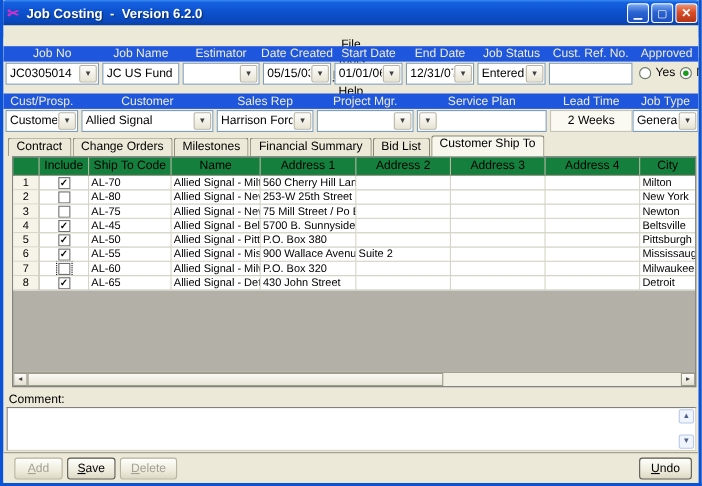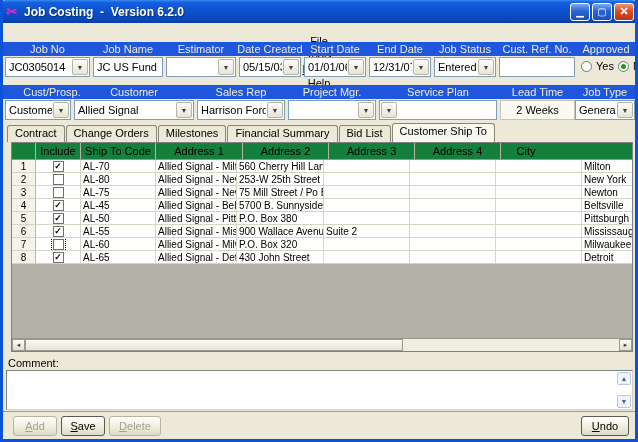--- a/index.html
+++ b/index.html
@@ -165,21 +165,21 @@
     <span class="val"></span>
   </div>
   <div class="radio-group" style="left:578px;top:60px">
     <span class="radio"></span>
     <span>Yes</span>
     <span class="radio sel"></span>
     <span>No</span>
   </div>
 
   <div class="band" style="top:85px">
-    <span class="band-label" style="left:16px;width:66px">Cust/Prosp.</span>
+    <span class="band-label" style="left:2px;width:66px">Cust/Prosp.</span>
     <span class="band-label" style="left:71px;width:120px">Customer</span>
     <span class="band-label" style="left:194px;width:88px">Sales Rep</span>
     <span class="band-label" style="left:285px;width:88px">Project Mgr.</span>
     <span class="band-label" style="left:376px;width:118px">Service Plan</span>
     <span class="band-label" style="left:497px;width:75px">Lead Time</span>
     <span class="band-label" style="left:572px;width:60px">Job Type</span>
   </div>
 
   <div class="field" style="left:2px;top:100px;width:66px">
     <span class="val">Customer</span>
@@ -215,20 +215,21 @@
     <span class="tab">Financial Summary</span>
     <span class="tab">Bid List</span>
     <span class="tab active">Customer Ship To</span>
   </div>
 
   <div class="grid">
     <div class="grid-header">
         <div class="gh c0"></div>
         <div class="gh c1">Include</div>
         <div class="gh c2">Ship To Code</div>
+        <div class="gh c3">Name</div>
         <div class="gh c4">Address 1</div>
         <div class="gh c5">Address 2</div>
         <div class="gh c6">Address 3</div>
         <div class="gh c7">Address 4</div>
         <div class="gh c8">City</div>
       </div>
     <div>
         <div class="grid-row">
           <div class="gc num c0">1</div>
           <div class="gc chk c1">

